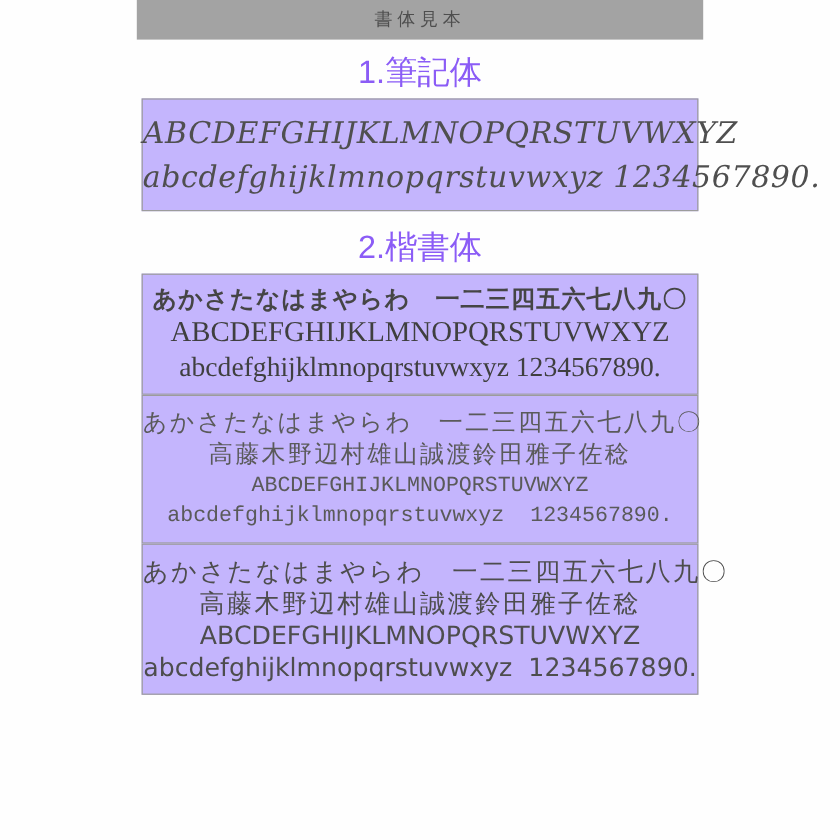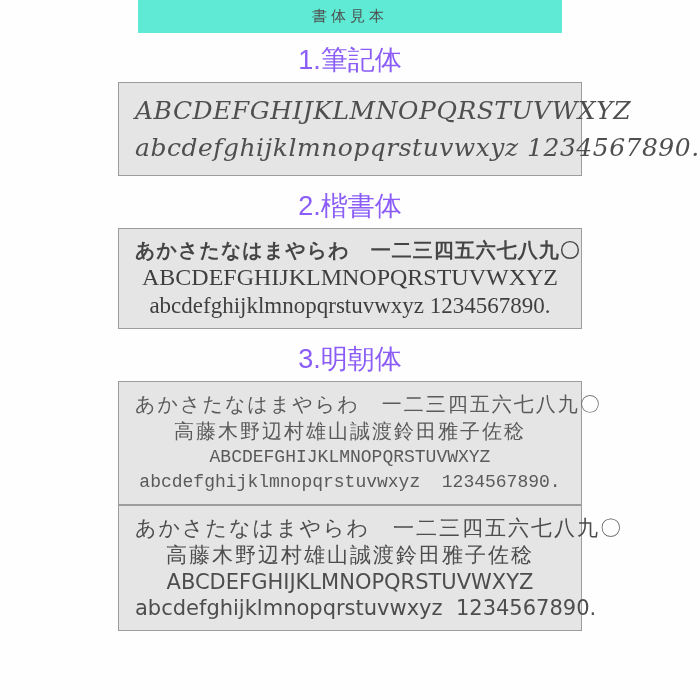--- a/index.html
+++ b/index.html
@@ -10,24 +10,24 @@
     height: 700px;
     overflow: hidden;
     font-family: "Liberation Sans", sans-serif;
   }
   .page {
     width: 700px;
     height: 700px;
     position: relative;
   }
   .header-bar {
-    width: 424px;
+    width: 472px;
     height: 33px;
     margin: 0 auto;
-    background: #5eead4;
+    background: #a3a3a3;
     display: flex;
     align-items: center;
     justify-content: center;
   }
   .header-title {
     font-size: 15px;
     letter-spacing: 4px;
     color: #4e4e4e;
     font-family: "Liberation Sans", sans-serif;
   }
@@ -42,23 +42,23 @@
     color: #8b5cf6;
     line-height: 32px;
     margin: 14px 0 6px 0;
     font-family: "Liberation Sans", sans-serif;
   }
   .section:first-of-type .section-title {
     margin-top: 11px;
   }
   .sample-box {
     border: 1px solid #9c9c9c;
-    background: #e5e5e5;
+    background: #c4b5fd;
     text-align: center;
-    padding: 9px 16px;
+    padding: 9px 0;
     box-sizing: border-box;
   }
   .line {
     white-space: pre;
     color: #4a4a4a;
   }
   
   .s1 .line {
     font-family: "DejaVu Serif", serif;
     font-style: italic;
@@ -140,21 +140,20 @@
     <div class="section s2">
       <h2 class="section-title">2.楷書体</h2>
       <div class="sample-box">
         <div class="line jp">あかさたなはまやらわ　一二三四五六七八九〇</div>
         <div class="line latin-upper">ABCDEFGHIJKLMNOPQRSTUVWXYZ</div>
         <div class="line latin-lower">abcdefghijklmnopqrstuvwxyz 1234567890.</div>
       </div>
     </div>
 
     <div class="section s3">
-      <h2 class="section-title">3.明朝体</h2>
       <div class="sample-box">
         <div class="line jp">あかさたなはまやらわ　一二三四五六七八九〇</div>
         <div class="line jp">高藤木野辺村雄山誠渡鈴田雅子佐稔</div>
         <div class="line latin-upper">ABCDEFGHIJKLMNOPQRSTUVWXYZ</div>
         <div class="line latin-lower">abcdefghijklmnopqrstuvwxyz  1234567890.</div>
       </div>
     </div>
 
     <div class="section s4">
       <div class="sample-box">

